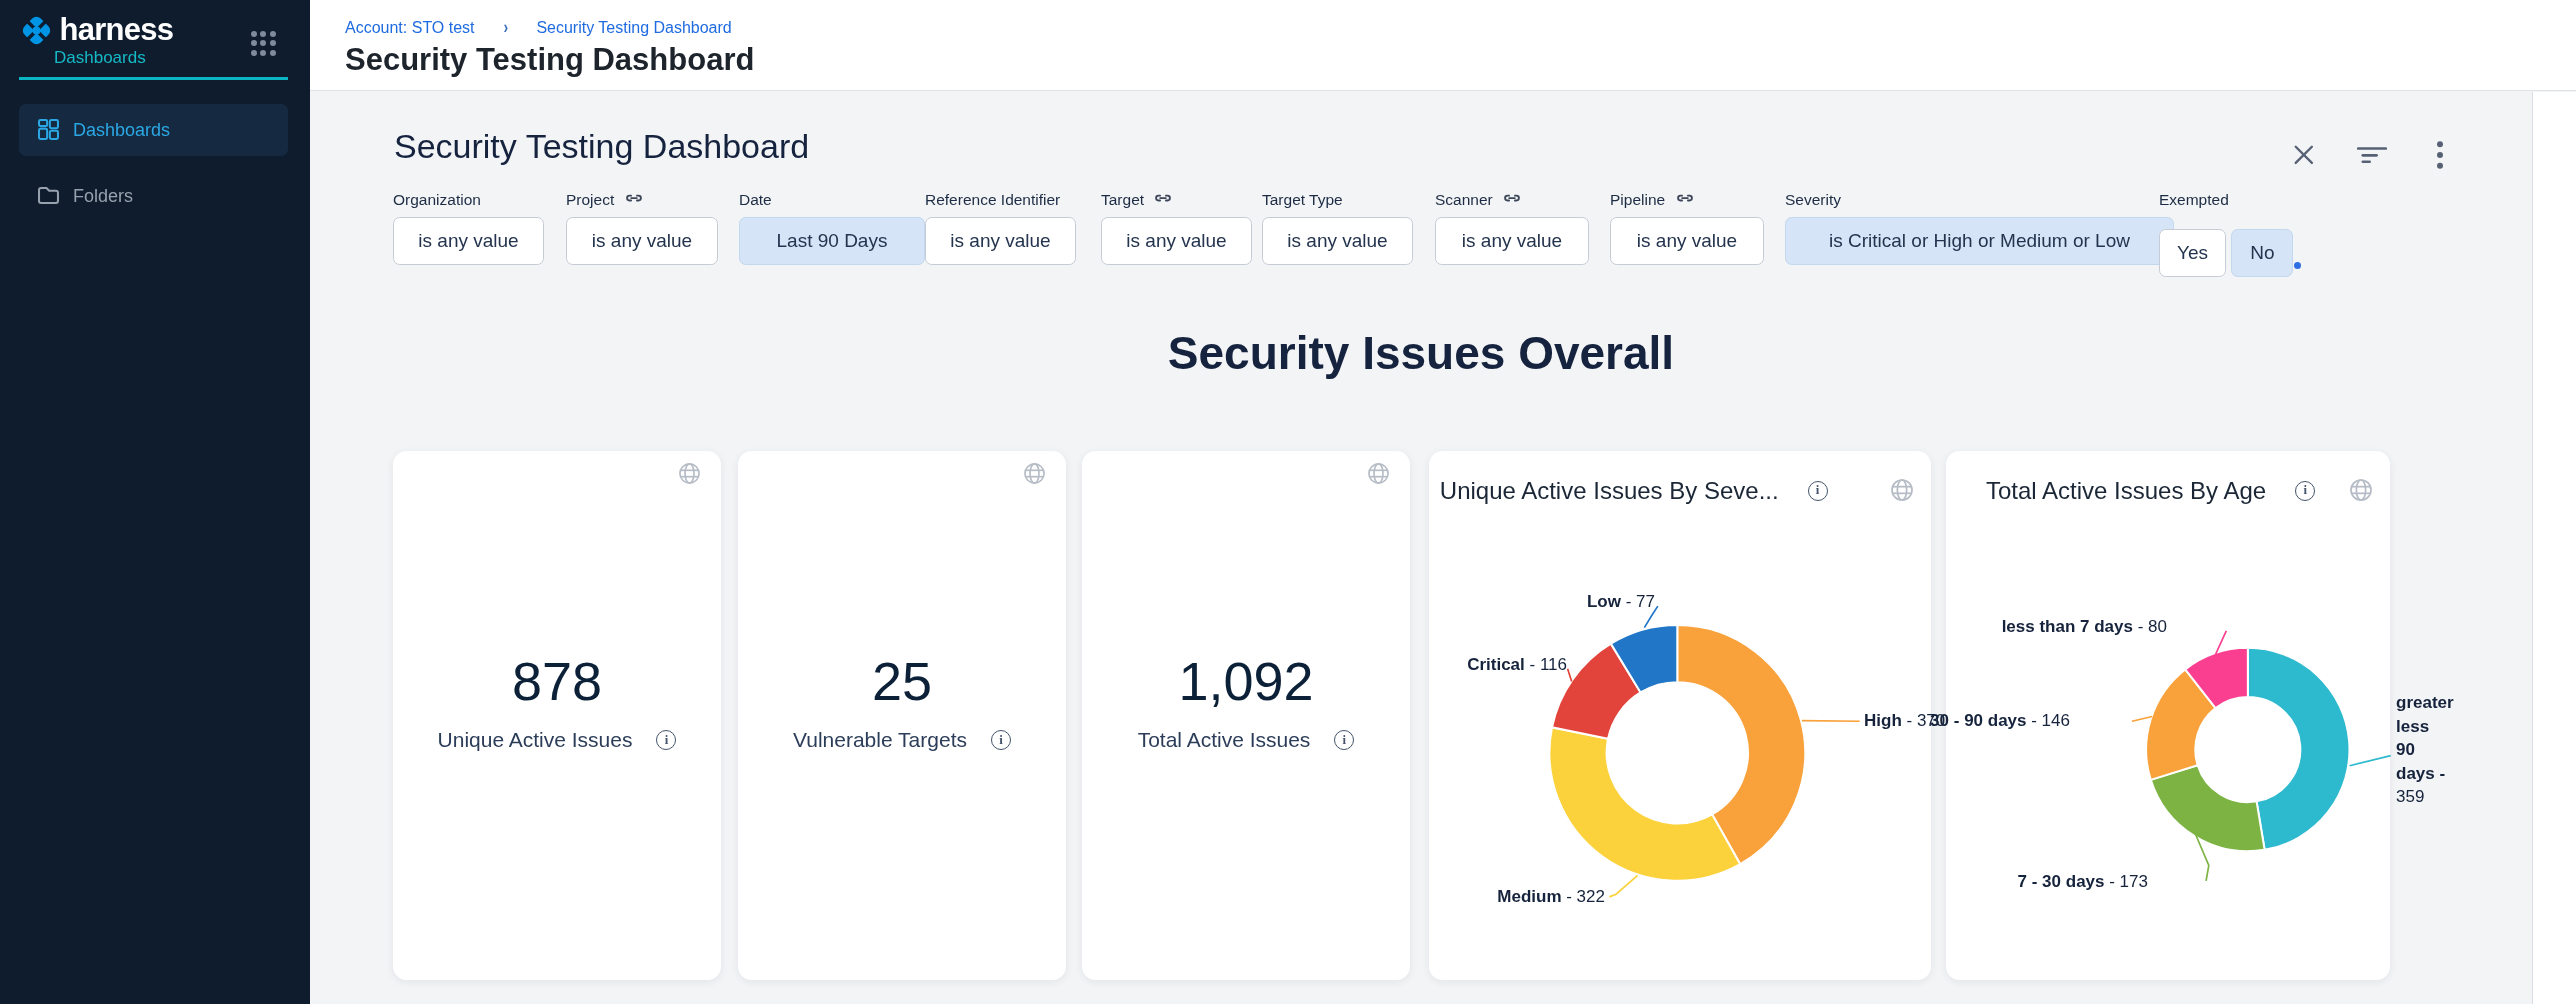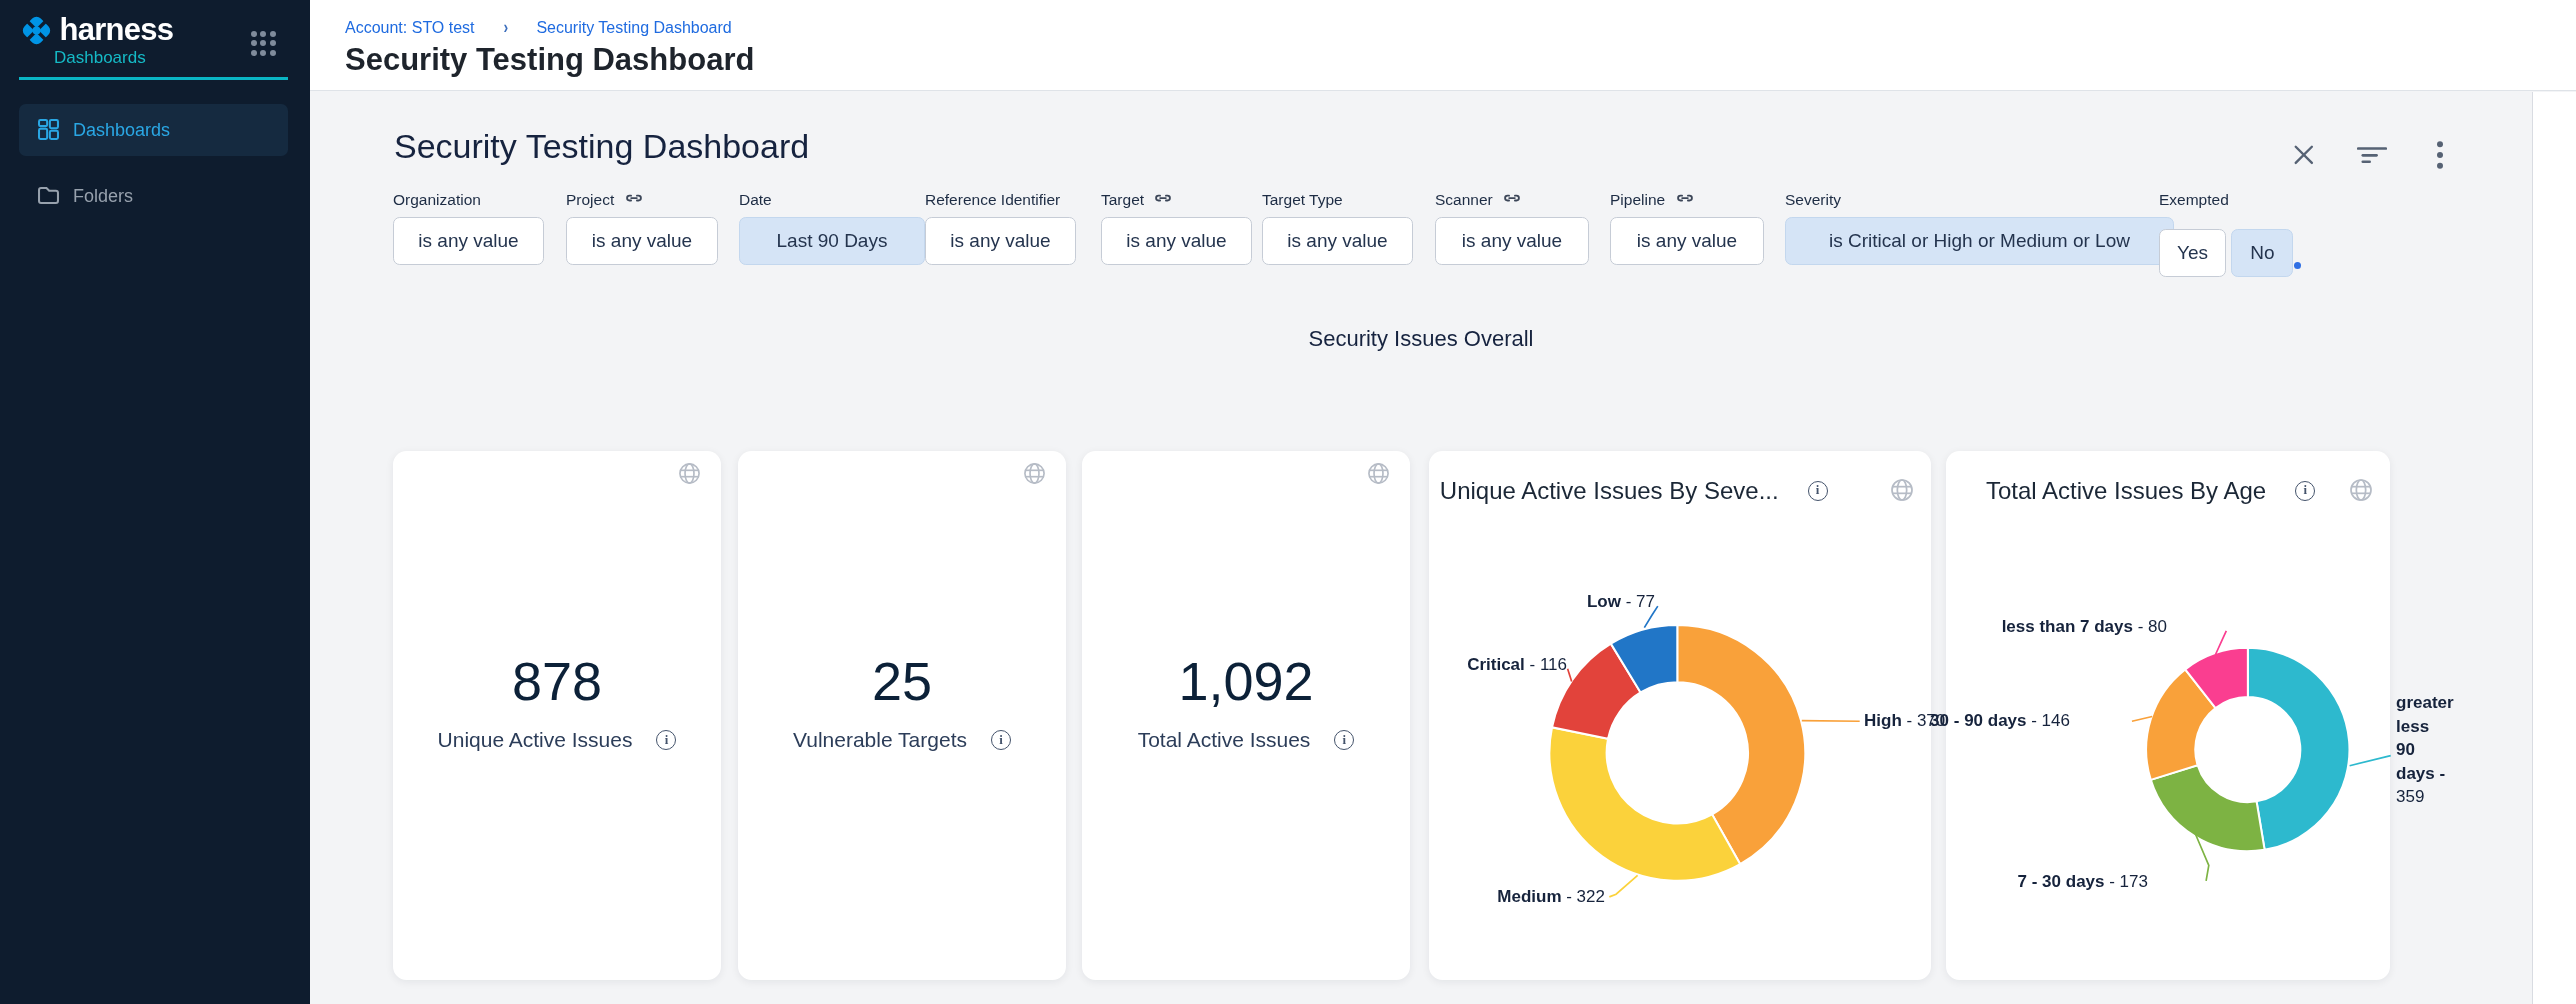--- a/index.html
+++ b/index.html
@@ -37,21 +37,21 @@
   .cursor-dot { position:absolute; left:1984px; top:170px; width:7.4px; height:7.4px; border-radius:50%; background:#2f6fe4; }
 
   .filter-col { position:absolute; top:98px; }
   .filter-label { font-size:15.5px; color:#1d2c44; display:flex; align-items:center; gap:9.4px; height:20px; }
   .chip { margin-top:6.7px; height:48px; border:1.3px solid #c6ccd6; border-radius:6.7px; background:#ffffff;
           display:flex; align-items:center; justify-content:center; font-size:19px; color:#24344e; cursor:pointer; }
   .chip.hl { background:#d5e4f6; border-color:#c3d7ee; }
   .chip-row { display:flex; gap:5.4px; margin-top:6.7px; }
   .chip-row .chip { margin-top:12px; }
 
-  .section-title { position:absolute; left:84px; top:234px; width:2054px; text-align:center; font-size:22px; font-weight:400; color:#16233f; }
+  .section-title { position:absolute; left:84px; top:234px; width:2054px; text-align:center; font-size:46px; font-weight:700; color:#16233f; }
 
   .card { position:absolute; top:359px; height:529px; background:#ffffff; border-radius:13.5px; box-shadow:0 2px 8px rgba(16,24,40,.07); }
   .globe { position:absolute; color:#b6bcc6; cursor:pointer; }
   .metric-num { position:absolute; left:0; top:199px; width:100%; text-align:center; font-size:54px; color:#0c2138; }
   .metric-label { position:absolute; left:0; top:277px; width:100%; display:flex; align-items:center; justify-content:center; gap:24px; font-size:21px; color:#2c3d59; }
   .info-badge { width:20px; height:20px; border:1.3px solid #44536b; border-radius:50%; color:#44536b; font-size:12.8px; font-weight:700;
                 display:inline-flex; align-items:center; justify-content:center; flex:0 0 auto; font-family:"Liberation Serif","DejaVu Serif",serif; }
   .donut-title { position:absolute; top:25.6px; display:flex; align-items:center; gap:29px; font-size:24px; color:#1b2736; white-space:nowrap; }
   .donut-svg { position:absolute; left:0; top:0; }
   .slice-label { position:absolute; transform:translateY(-50%); font-size:17px; color:#16233c; white-space:nowrap; }

